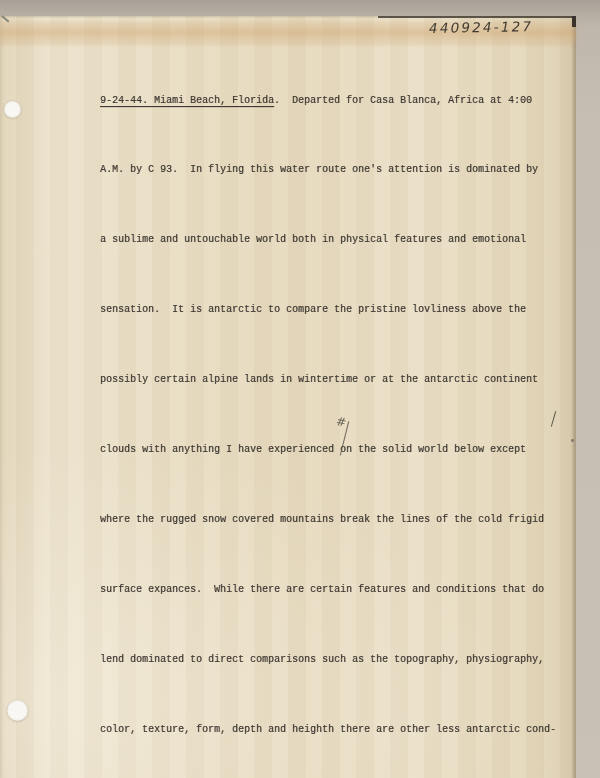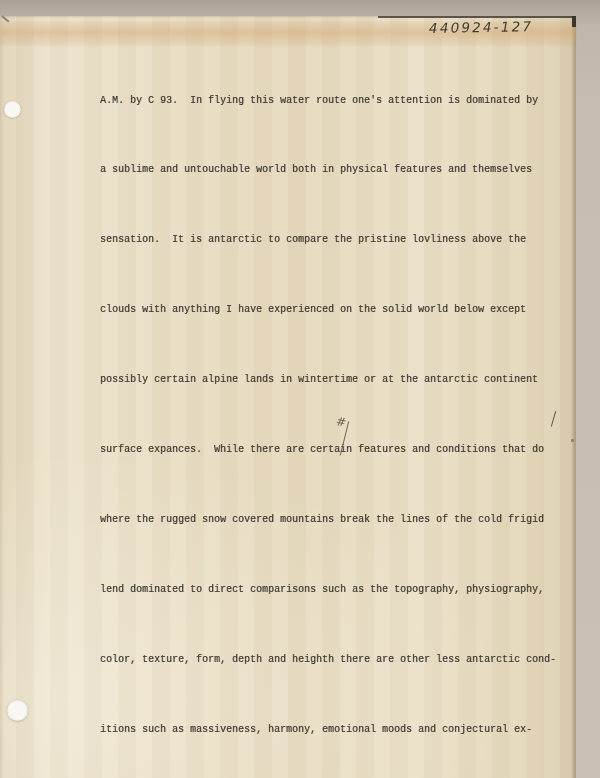--- a/index.html
+++ b/index.html
@@ -59,27 +59,28 @@
   <div class="page">
     <div class="streaks"></div>
     <div class="band"></div>
     <div class="top-edge-line"></div>
     <div class="corner-edge"></div>
     <div class="corner-mark"></div>
 
     <div class="header-number">440924-127</div>
 
     <div class="text">
+      <div class="line"><span class="u">9-24-44. Miami Beach, Florida</span><span>.  Departed for Casa Blanca, Africa at 4:00</span></div>
       <div class="line">A.M. by C 93.  In flying this water route one's attention is dominated by</div>
-      <div class="line">a sublime and untouchable world both in physical features and themselves</div>
+      <div class="line">a sublime and untouchable world both in physical features and emotional</div>
       <div class="line">sensation.  It is antarctic to compare the pristine lovliness above the</div>
+      <div class="line">possibly certain alpine lands in wintertime or at the antarctic continent</div>
       <div class="line">clouds with anything I have experienced on the solid world below except</div>
-      <div class="line">possibly certain alpine lands in wintertime or at the antarctic continent</div>
+      <div class="line">where the rugged snow covered mountains break the lines of the cold frigid</div>
       <div class="line">surface expances.  While there are certain features and conditions that do</div>
-      <div class="line">where the rugged snow covered mountains break the lines of the cold frigid</div>
       <div class="line">lend dominated to direct comparisons such as the topography, physiography,</div>
       <div class="line">color, texture, form, depth and heighth there are other less antarctic cond-</div>
       <div class="line">itions such as massiveness, harmony, emotional moods and conjectural ex-</div>
       
       
       
       
       
       
       

